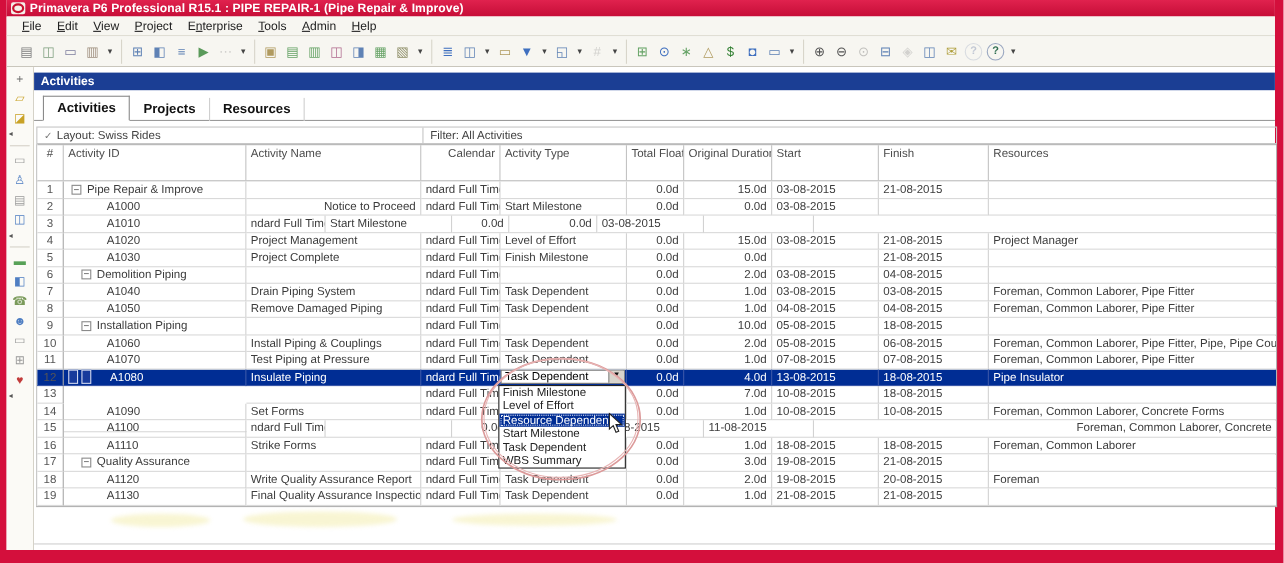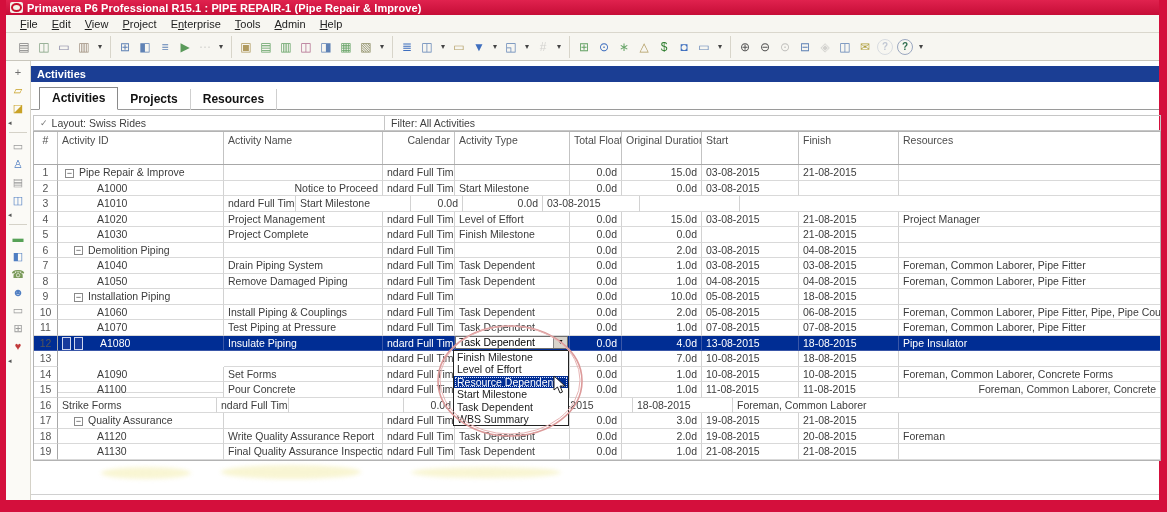--- a/index.html
+++ b/index.html
@@ -374,31 +374,31 @@
                 <div class="gcell" style="width: 115px; text-align: left;"></div>
                 <div class="gcell" style="width: 52px; text-align: right;">0.0d</div>
                 <div class="gcell" style="width: 80px; text-align: right;">1.0d</div>
                 <div class="gcell" style="width: 97px; text-align: left;">10-08-2015</div>
                 <div class="gcell" style="width: 100px; text-align: left;">10-08-2015</div>
                 <div class="gcell" style="width: 263px; text-align: left; flex: 1 1 0%;">Foreman, Common Laborer, Concrete Forms</div>
               </div>
               <div class="grow">
                 <div class="gcell numcell" style="width: 24px; text-align: center;">15</div>
                 <div class="gcell" style="width: 166px; text-align: left; padding-left: 39px;"><span>A1100</span></div>
-                <div class="gcell" style="width: 159px; text-align: left;">Pour Concrete</div>
                 <div class="gcell" style="width: 72px; text-align: right;">ndard Full Time</div>
                 <div class="gcell" style="width: 115px; text-align: left;"></div>
                 <div class="gcell" style="width: 52px; text-align: right;">0.0d</div>
                 <div class="gcell" style="width: 80px; text-align: right;">1.0d</div>
                 <div class="gcell" style="width: 97px; text-align: left;">11-08-2015</div>
                 <div class="gcell" style="width: 100px; text-align: left;">11-08-2015</div>
                 <div class="gcell" style="width: 263px; text-align: right; flex: 1 1 0%;">Foreman, Common Laborer, Concrete</div>
               </div>
               <div class="grow">
                 <div class="gcell numcell" style="width: 24px; text-align: center;">16</div>
+                <div class="gcell" style="width: 166px; text-align: left; padding-left: 39px;"><span>A1110</span></div>
                 <div class="gcell" style="width: 159px; text-align: left;">Strike Forms</div>
                 <div class="gcell" style="width: 72px; text-align: right;">ndard Full Time</div>
                 <div class="gcell" style="width: 115px; text-align: left;"></div>
                 <div class="gcell" style="width: 52px; text-align: right;">0.0d</div>
                 <div class="gcell" style="width: 80px; text-align: right;">1.0d</div>
                 <div class="gcell" style="width: 97px; text-align: left;">18-08-2015</div>
                 <div class="gcell" style="width: 100px; text-align: left;">18-08-2015</div>
                 <div class="gcell" style="width: 263px; text-align: left; flex: 1 1 0%;">Foreman, Common Laborer</div>
               </div>
               <div class="grow">

